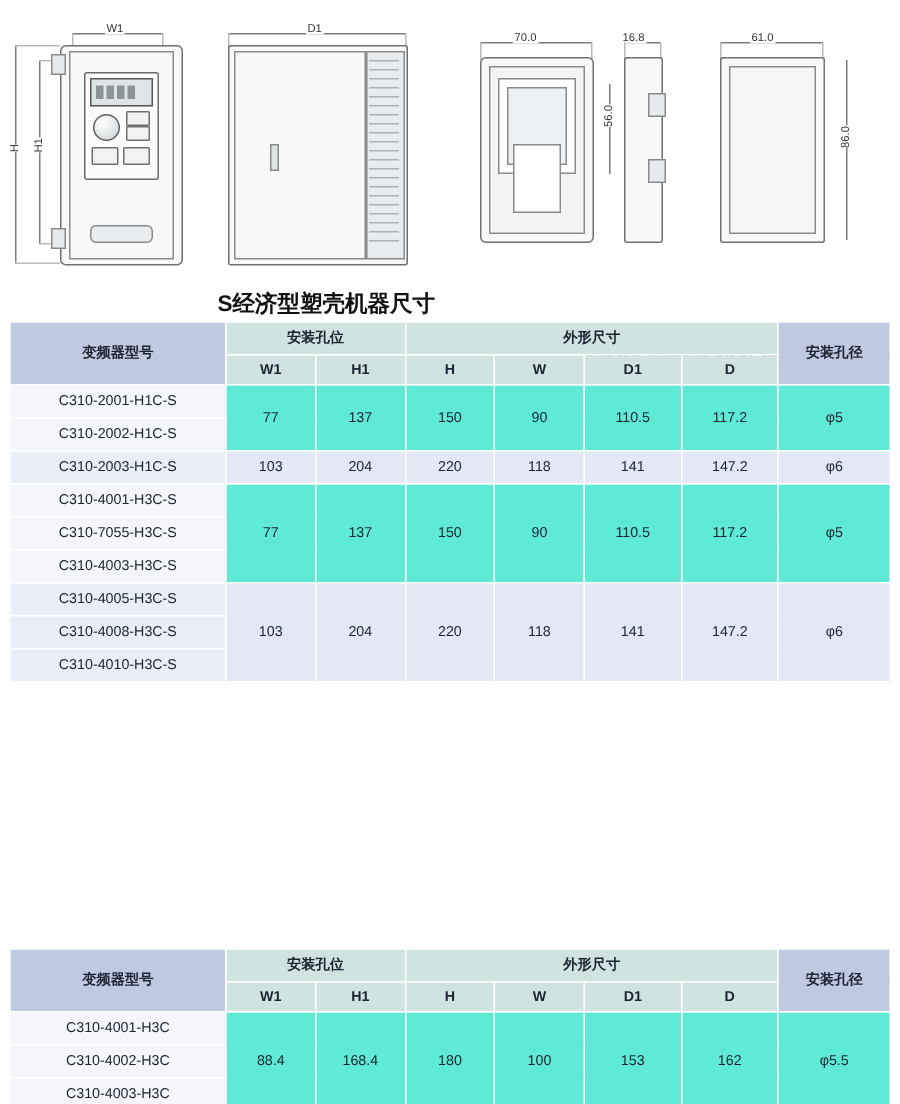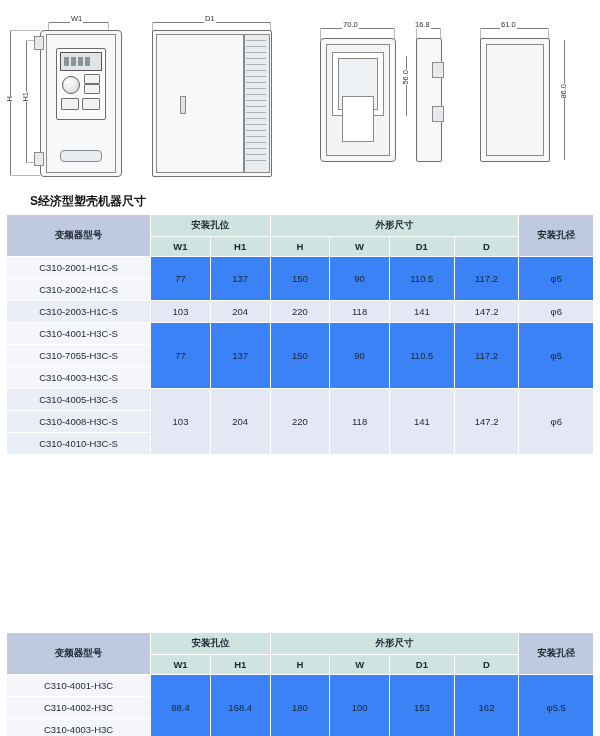--- a/index.html
+++ b/index.html
@@ -31,30 +31,30 @@
 
   .keypad{position:absolute;border:1px solid #6b6b6b;background:#fbfbfb;border-radius:2px;}
   .lcd{position:absolute;border:1px solid #555;background:#dfe4e6;}
   .seg{position:absolute;background:#8d9498;}
   .knob{position:absolute;border:1px solid #5f5f5f;border-radius:50%;background:radial-gradient(circle at 35% 30%,#ffffff,#cdd3d6);}
   .btn{position:absolute;border:1px solid #6f6f6f;background:#f0f2f3;border-radius:1px;}
   .vent{position:absolute;background:#aab1b5;height:1px;}
   .vgroup{position:absolute;}
 
   
-  .caption{position:absolute;text-align:left;font-size:12px;color:#111;font-weight:bold;}
+  .caption{position:absolute;text-align:right;font-size:15px;color:#111;font-weight:bold;}
 
   
   table{border-collapse:collapse;position:absolute;}
   .tbl{font-size:9.5px;}
   .tbl th,.tbl td{border:1px solid #ffffff;text-align:center;color:#1b2430;}
   .tbl thead th{background:#bfc9e0;font-weight:bold;padding:4px 2px;}
   .tbl thead th.sub{background:#cfe3e0;}
   .tbl thead th.grp{background:#cfe3e0;}
-  .tbl td{background:#3b82f6;padding:2px 2px;height:17px;}
+  .tbl td{background:#5eead4;padding:2px 2px;height:17px;}
   .tbl td.model{background:#f4f6fb;text-align:center;margin-top:20px;}
   .tbl td.alt{background:#e3e8f4;}
   .tbl td.altm{background:#eaeef7;}
 </style>
 </head>
 <body>
 
 <div class="page">
 
   <div class="drawing" style="left:0;top:0;width:320px;height:190px;">

